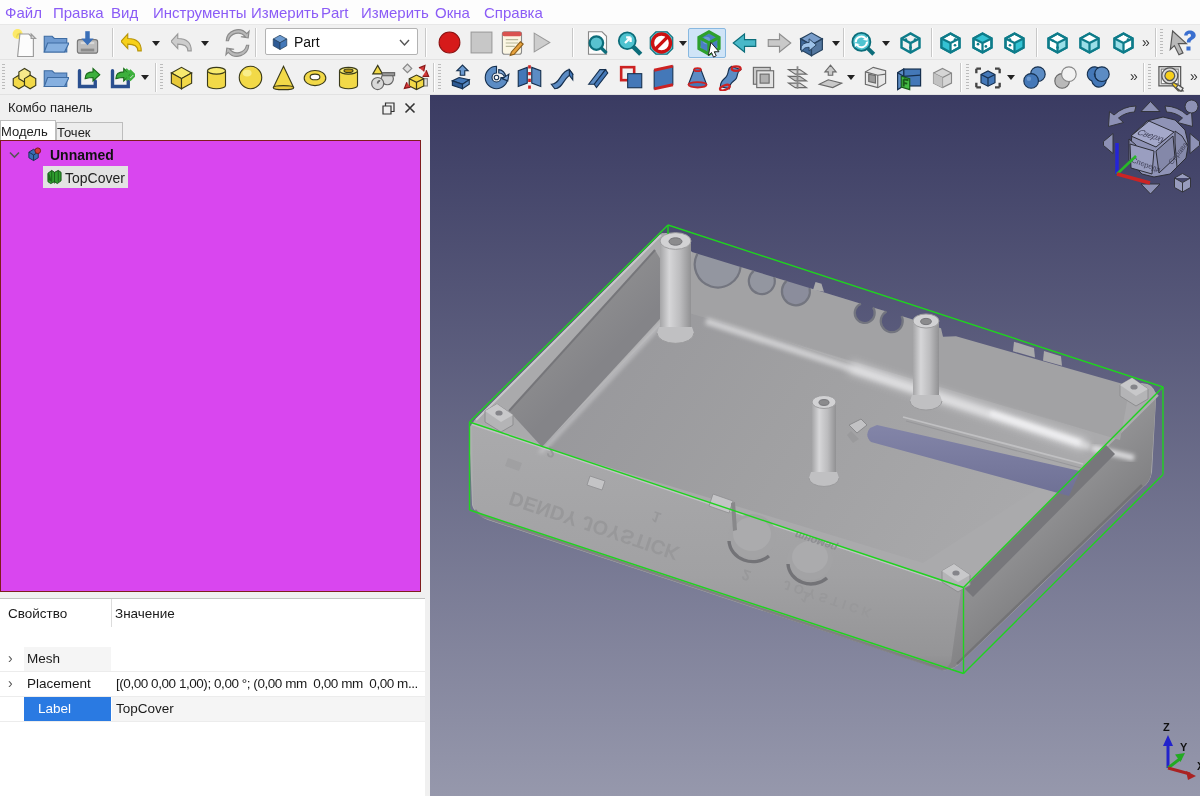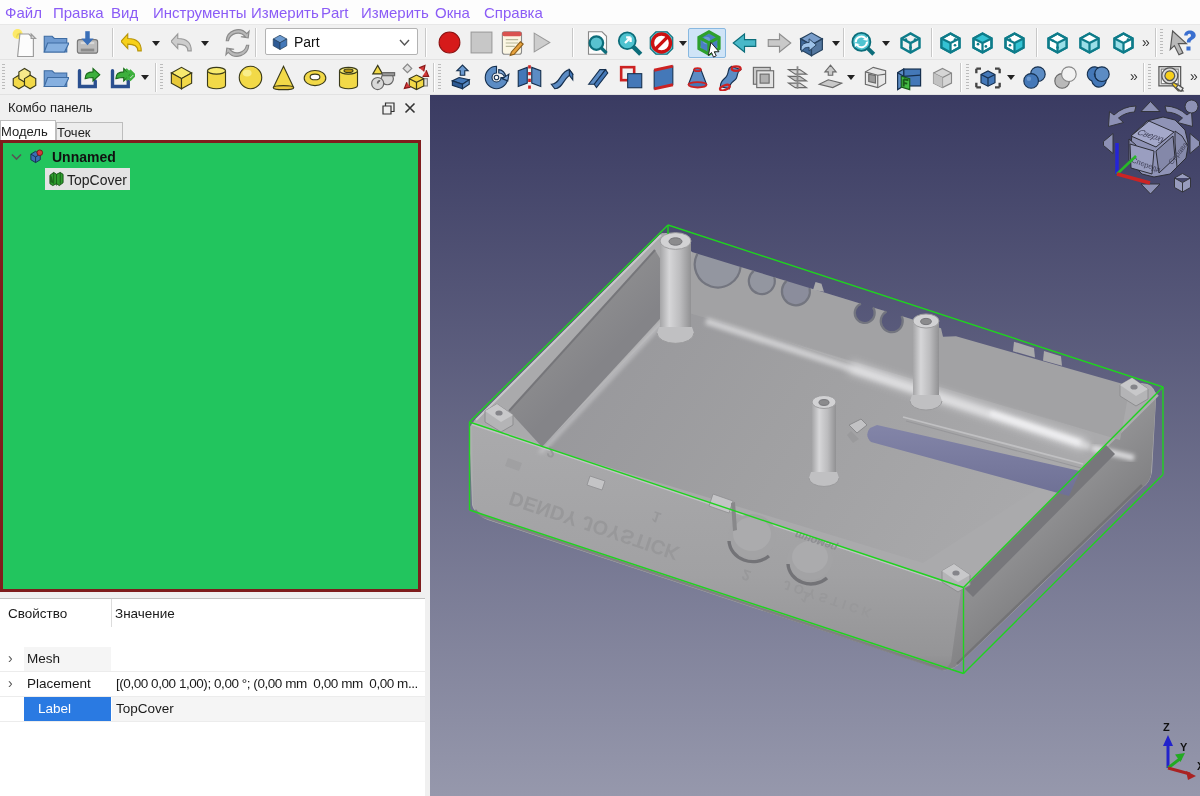--- a/index.html
+++ b/index.html
@@ -8,21 +8,21 @@
 #tb2{position:absolute;left:0;top:60px;width:1200px;height:35px;background:#f1f1f1;border-bottom:1px solid #e2e2e2}
 .ic{position:absolute}
 .sep{position:absolute;width:1px;background:#c8c8c8;box-shadow:1px 0 0 #fff}
 .grip{position:absolute;width:3px;background:repeating-linear-gradient(180deg,#bbb 0 1px,transparent 1px 3px)}
 .caret{position:absolute;width:0;height:0;border-left:4px solid transparent;border-right:4px solid transparent;border-top:5px solid #222}
 #combo{position:absolute;left:265px;top:3px;width:153px;height:27px;background:#fff;border:1px solid #b3b3b3;border-radius:2px;font-size:14px;color:#111}
 #dock{position:absolute;left:0;top:95px;width:430px;height:701px;background:#f0f0f0;font-size:13px;color:#222}
 #dtitle{position:absolute;left:0px;top:2px;width:424px;height:22px}
 #tabs{position:absolute;left:0;top:24px;width:424px;height:22px}
 .tab{position:absolute;font-size:13px;color:#222;text-align:left}
-#tree{position:absolute;left:0px;top:45px;width:421px;height:452px;background:#22c55e;border:3px solid #7f1d1d}
+#tree{position:absolute;left:0px;top:45px;width:421px;height:452px;background:#d946ef;border:1px solid #7f1d1d}
 #props{position:absolute;left:0px;top:503px;width:425px;height:198px;background:#fff;border-top:1px solid #c3c3c3;font-size:13.5px;color:#1a1a1a}
 .prow{position:absolute;left:0;width:425px;height:25px;border-bottom:1px solid #ececec}
 .pex{position:absolute;left:8px;top:3px;color:#555;font-size:14px}
 .pk{position:absolute;left:24px;top:0;width:87px;height:24px;padding:4px 0 0 3px}
 .pv{position:absolute;left:112px;top:0;width:313px;height:24px;padding:4px 0 0 4px;white-space:nowrap;overflow:hidden}
 #viewport{position:absolute;left:430px;top:95px;width:770px;height:701px}
 </style></head>
 <body>
 <div id="menubar">
  <span class="mi" style="left:5px">Файл</span>

